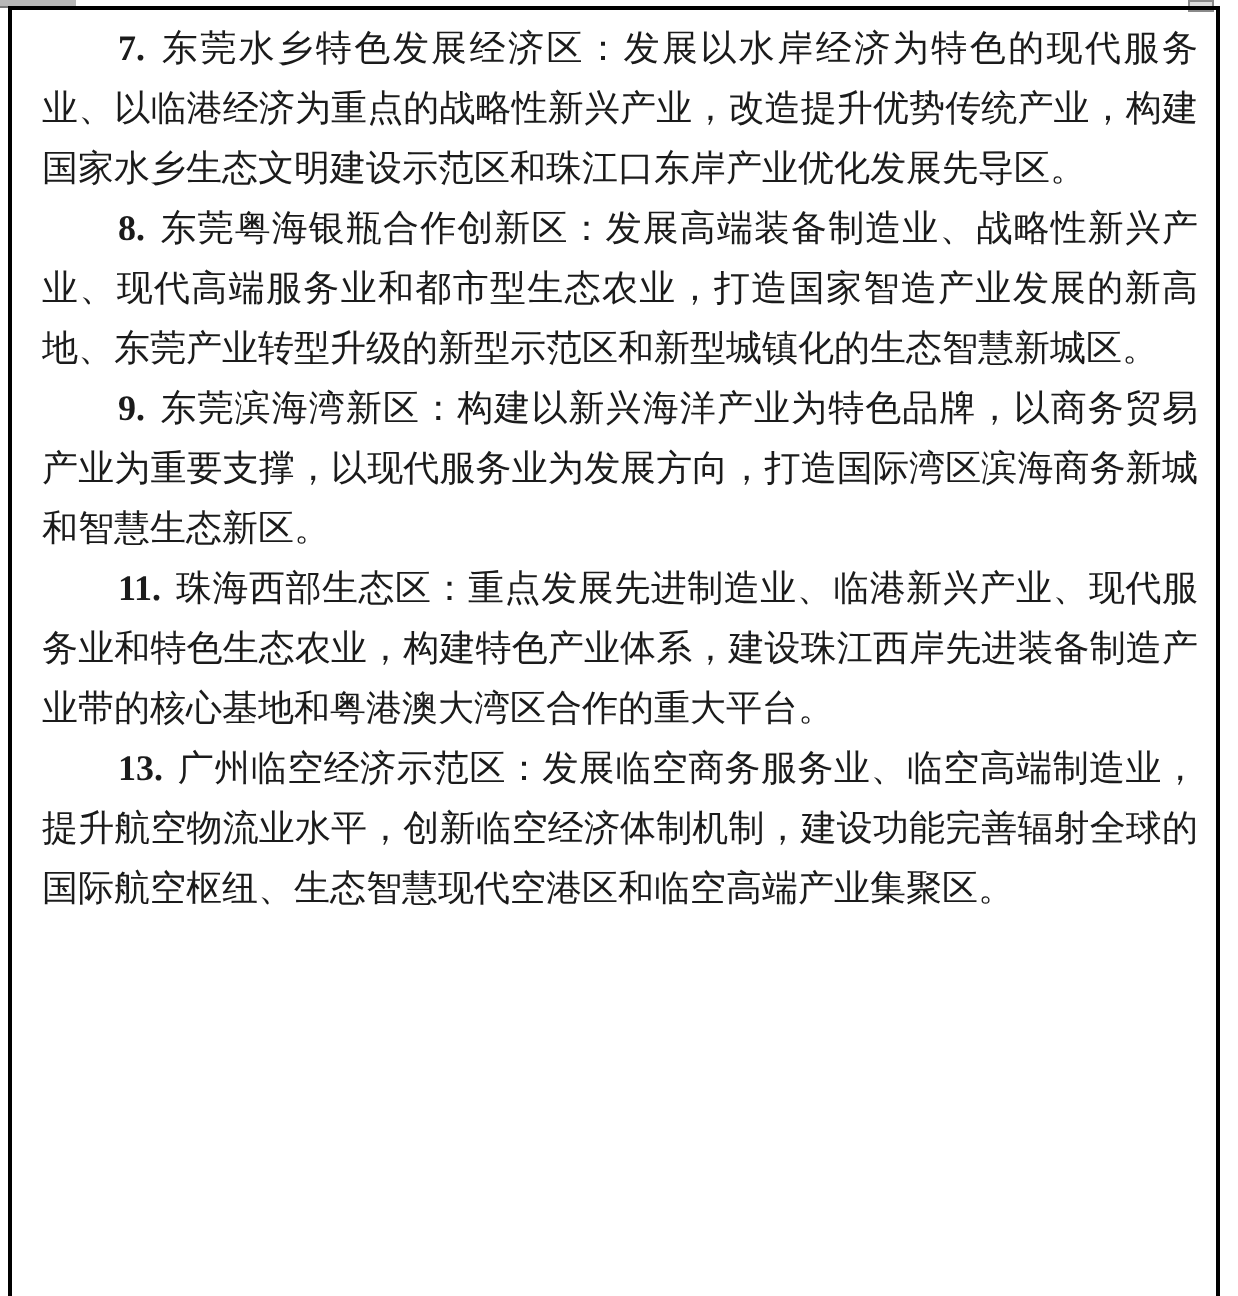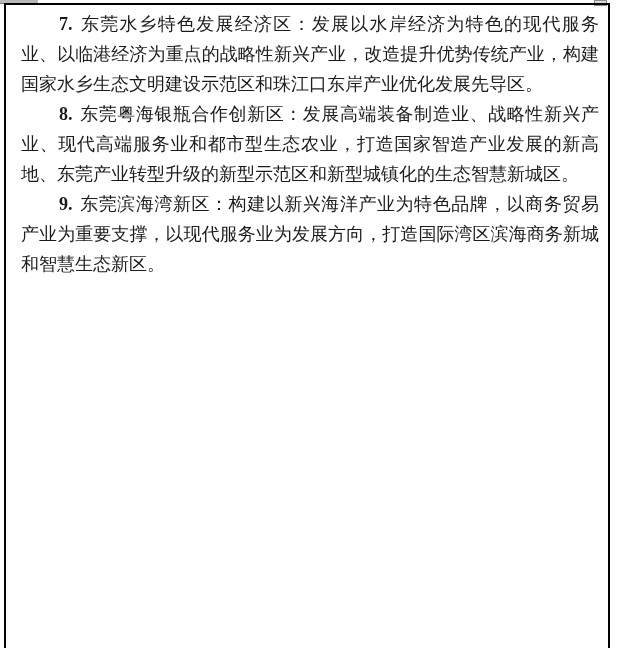--- a/index.html
+++ b/index.html
@@ -74,14 +74,16 @@
 
 <div class="page">
   <div class="artifact-tl"></div>
   <div class="artifact-tr"></div>
   <div class="border-box"></div>
 
   <div class="content">
     <p class="para"><span class="num">7.</span><span>东莞水乡特色发展经济区：发展以水岸经济为特色的现代服务业、以临港经济为重点的战略性新兴产业，改造提升优势传统产业，构建国家水乡生态文明建设示范区和珠江口东岸产业优化发展先导区。</span></p>
     <p class="para"><span class="num">8.</span><span>东莞粤海银瓶合作创新区：发展高端装备制造业、战略性新兴产业、现代高端服务业和都市型生态农业，打造国家智造产业发展的新高地、东莞产业转型升级的新型示范区和新型城镇化的生态智慧新城区。</span></p>
     <p class="para"><span class="num">9.</span><span>东莞滨海湾新区：构建以新兴海洋产业为特色品牌，以商务贸易产业为重要支撑，以现代服务业为发展方向，打造国际湾区滨海商务新城和智慧生态新区。</span></p>
+    <p class="para"><span class="num">11.</span><span>珠海西部生态区：重点发展先进制造业、临港新兴产业、现代服务业和特色生态农业，构建特色产业体系，建设珠江西岸先进装备制造产业带的核心基地和粤港澳大湾区合作的重大平台。</span></p>
+    <p class="para"><span class="num">13.</span><span>广州临空经济示范区：发展临空商务服务业、临空高端制造业，提升航空物流业水平，创新临空经济体制机制，建设功能完善辐射全球的国际航空枢纽、生态智慧现代空港区和临空高端产业集聚区。</span></p>
   </div>
 </div>
 
 </body></html>

